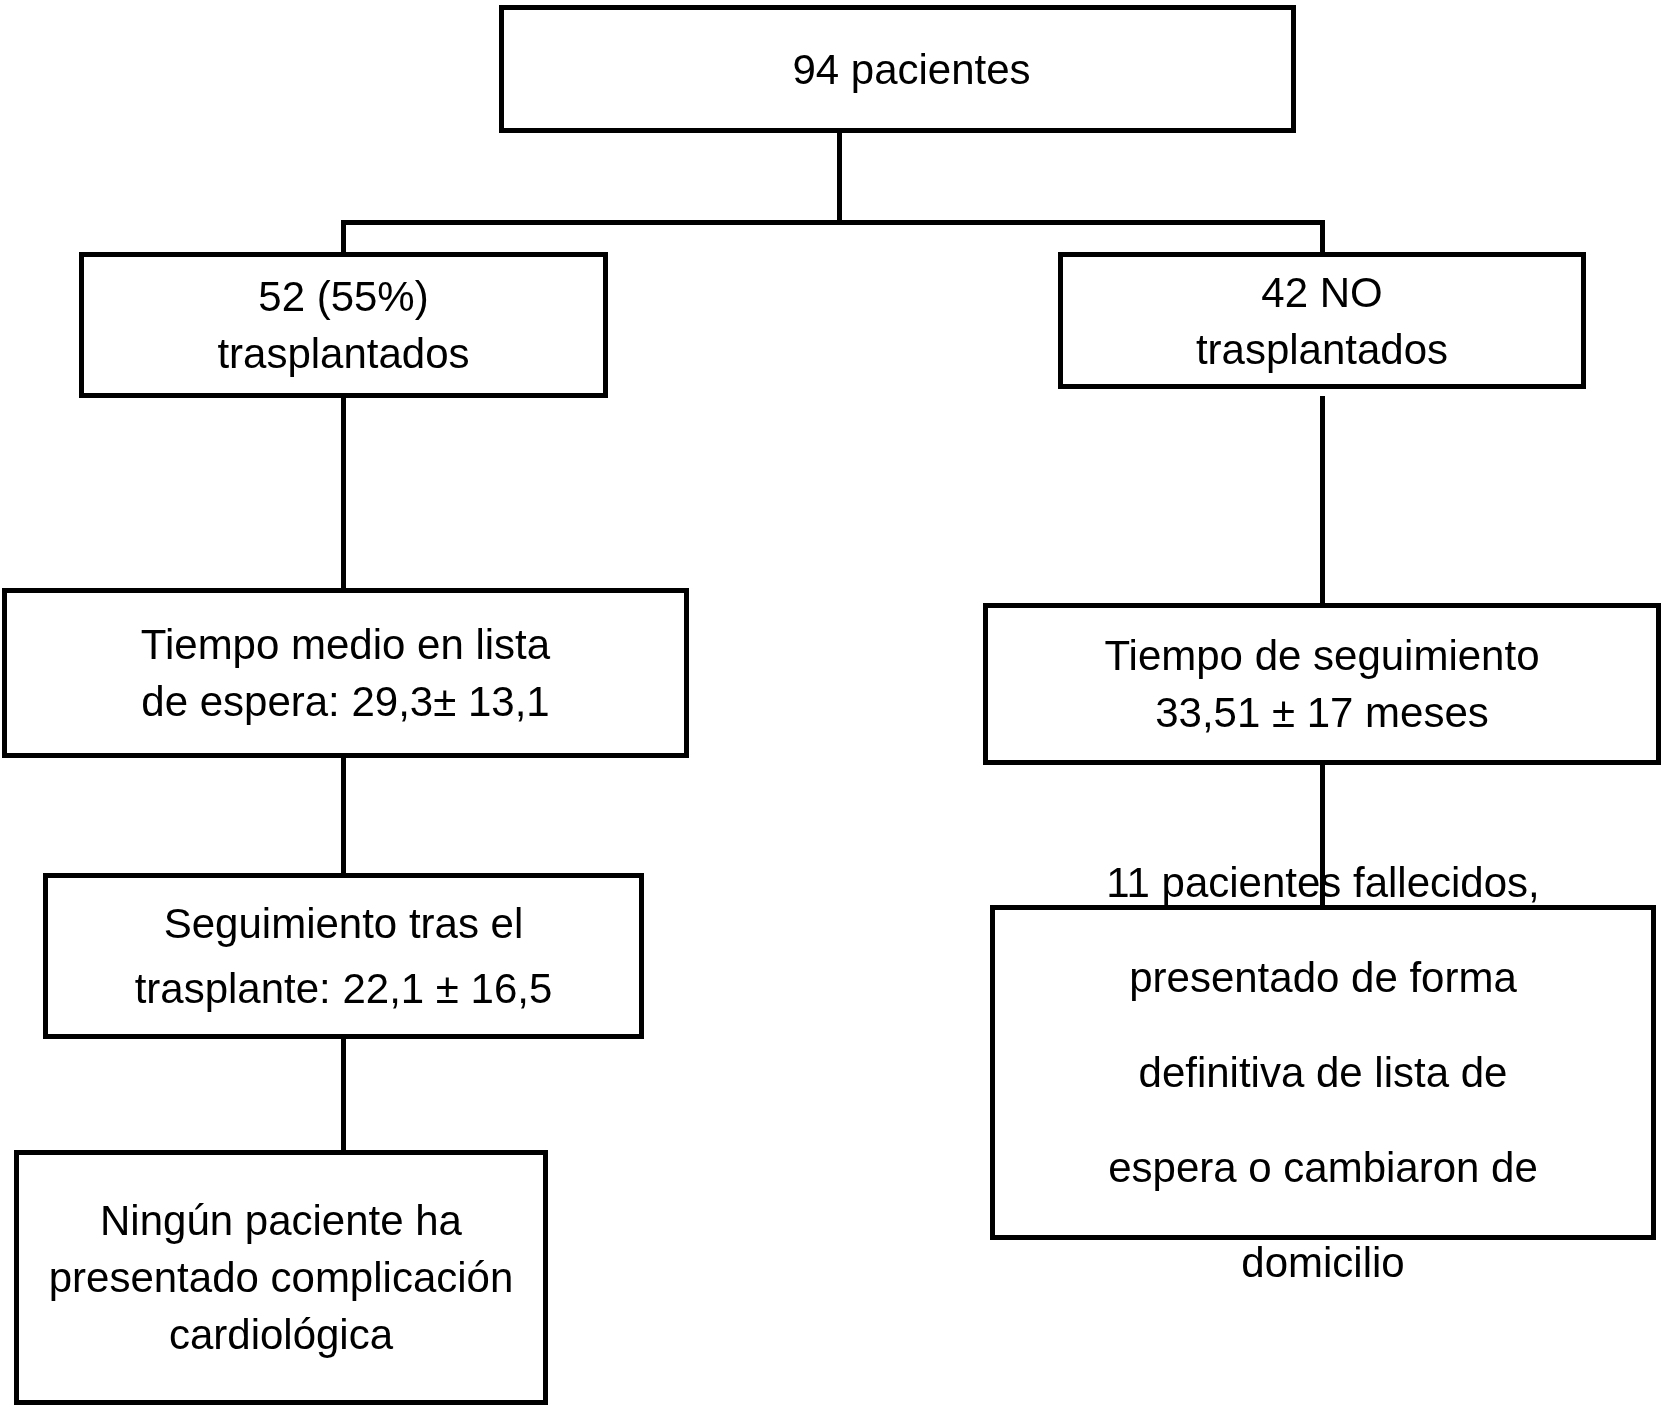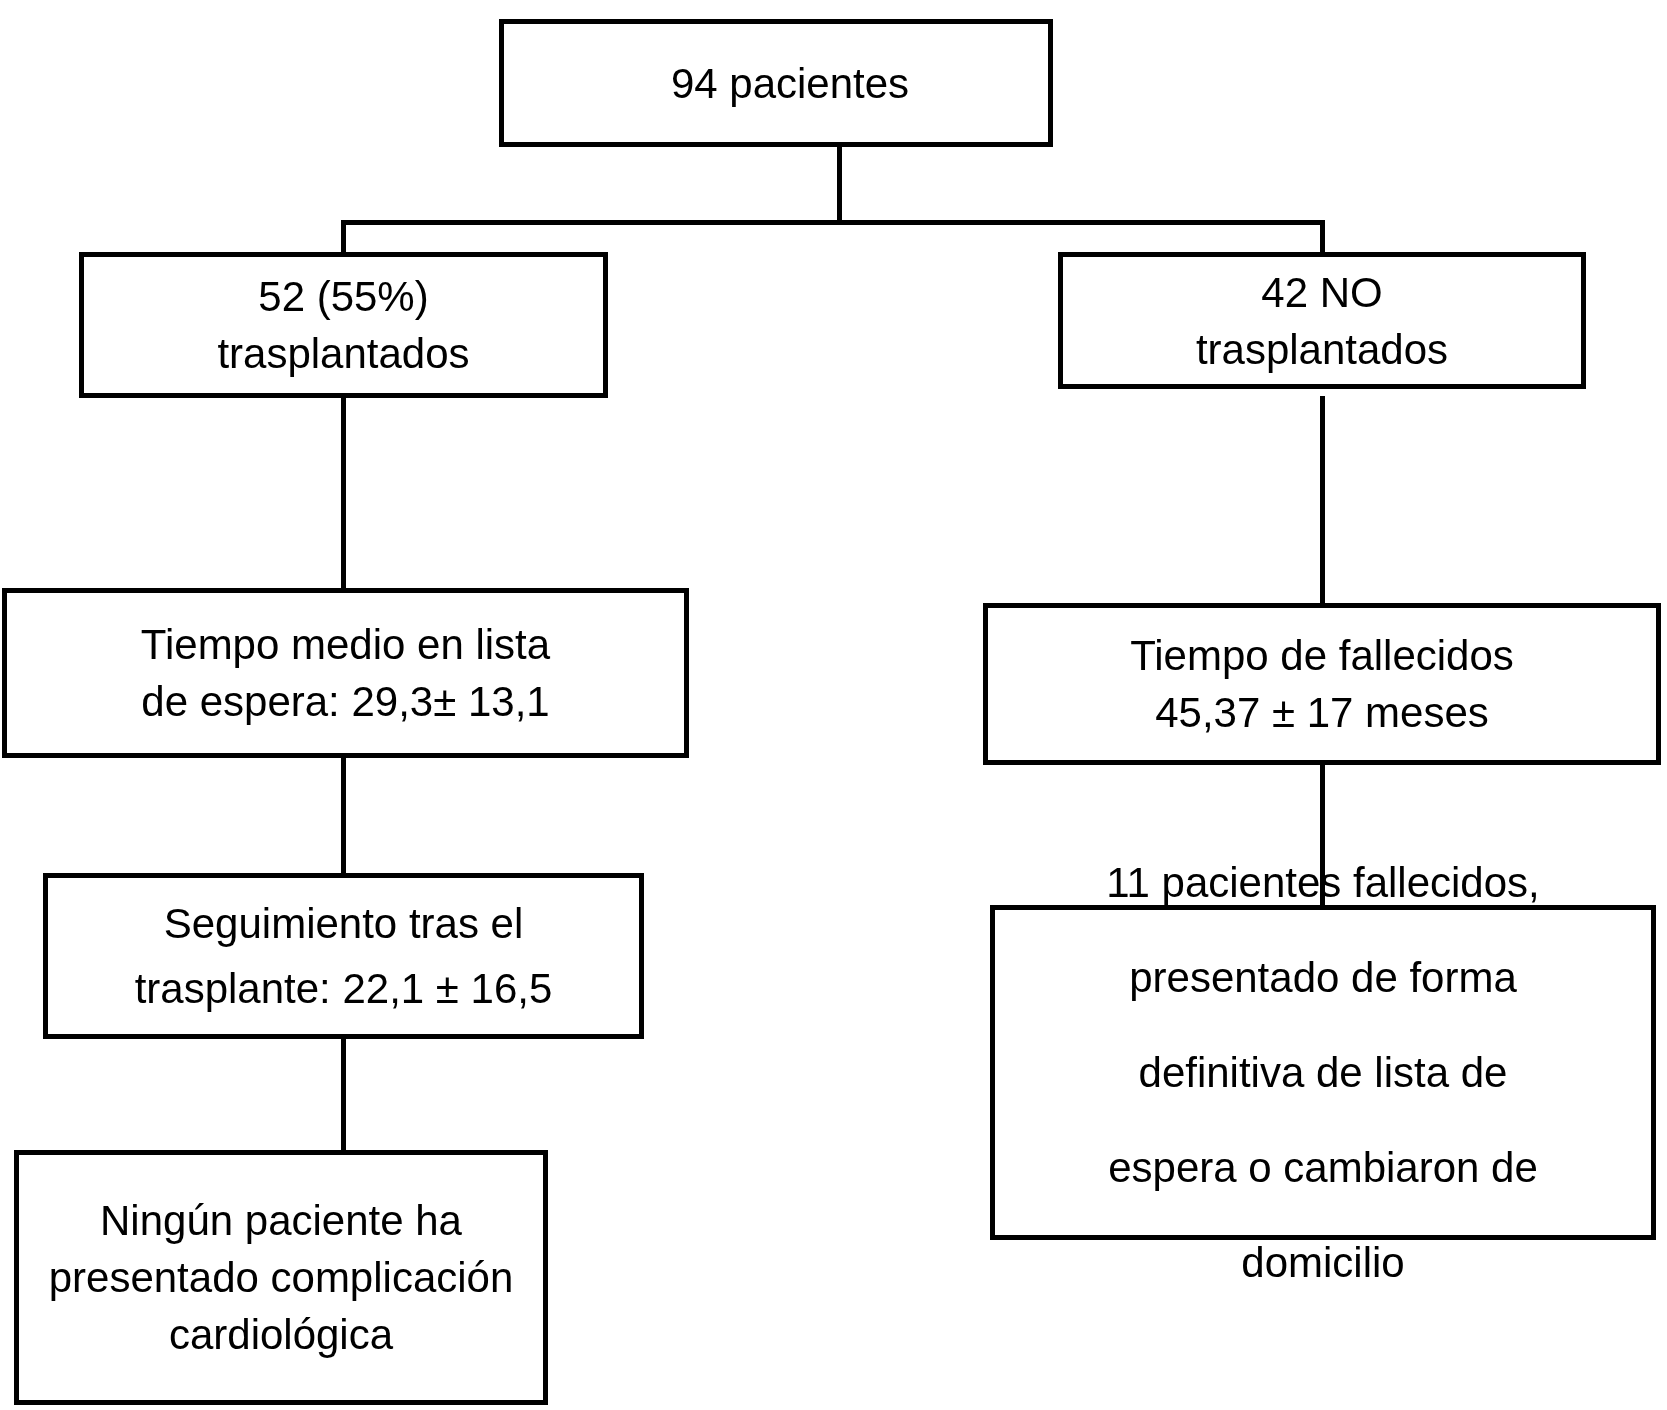--- a/index.html
+++ b/index.html
@@ -32,21 +32,21 @@
     font-size: 42px;
     line-height: 57px;
     white-space: nowrap;
   }
   .connector {
     position: absolute;
     background: #000000;
     z-index: 1;
   }
   
-  #box-root { left: 499px; top: 19px;    width: 554px; height: 128px; padding-left: 28px; }
+  #box-root { left: 499px; top: 5px;    width: 797px; height: 128px; padding-left: 28px; }
   #box-l2   { left: 79px;  top: 252px;  width: 529px; height: 146px; }
   #box-r2   { left: 1058px;top: 252px;  width: 528px; height: 137px; }
   #box-l3   { left: 2px;   top: 588px;  width: 687px; height: 170px; align-items: center; }
   #box-r3   { left: 983px; top: 603px;  width: 678px; height: 162px; }
   #box-l4   { left: 43px;  top: 873px;  width: 601px; height: 166px; gap: 8px; }
   #box-r4   { left: 990px; top: 905px;  width: 666px; height: 335px; gap: 38px; }
   #box-l5   { left: 14px;  top: 1150px; width: 534px; height: 255px; }
   
   #conn-root-stem   { left: 837px;  top: 133px;  width: 5px;   height: 92px; }
   #conn-branch      { left: 341px;  top: 220px;  width: 984px; height: 5px; }
@@ -86,22 +86,22 @@
     <div class="line">42 NO</div>
     <div class="line">trasplantados</div>
   </div>
 
   <div class="node" id="box-l3">
     <div class="line">Tiempo medio en lista</div>
     <div class="line">de espera: 29,3± 13,1</div>
   </div>
 
   <div class="node" id="box-r3">
-    <div class="line">Tiempo de fallecidos</div>
-    <div class="line">45,37 ± 17 meses</div>
+    <div class="line">Tiempo de seguimiento</div>
+    <div class="line">33,51 ± 17 meses</div>
   </div>
 
   <div class="node" id="box-l4">
     <div class="line">Seguimiento tras el</div>
     <div class="line">trasplante: 22,1 ± 16,5</div>
   </div>
 
   <div class="node" id="box-r4">
     <div class="line">11 pacientes fallecidos,</div>
     <div class="line">presentado de forma</div>

